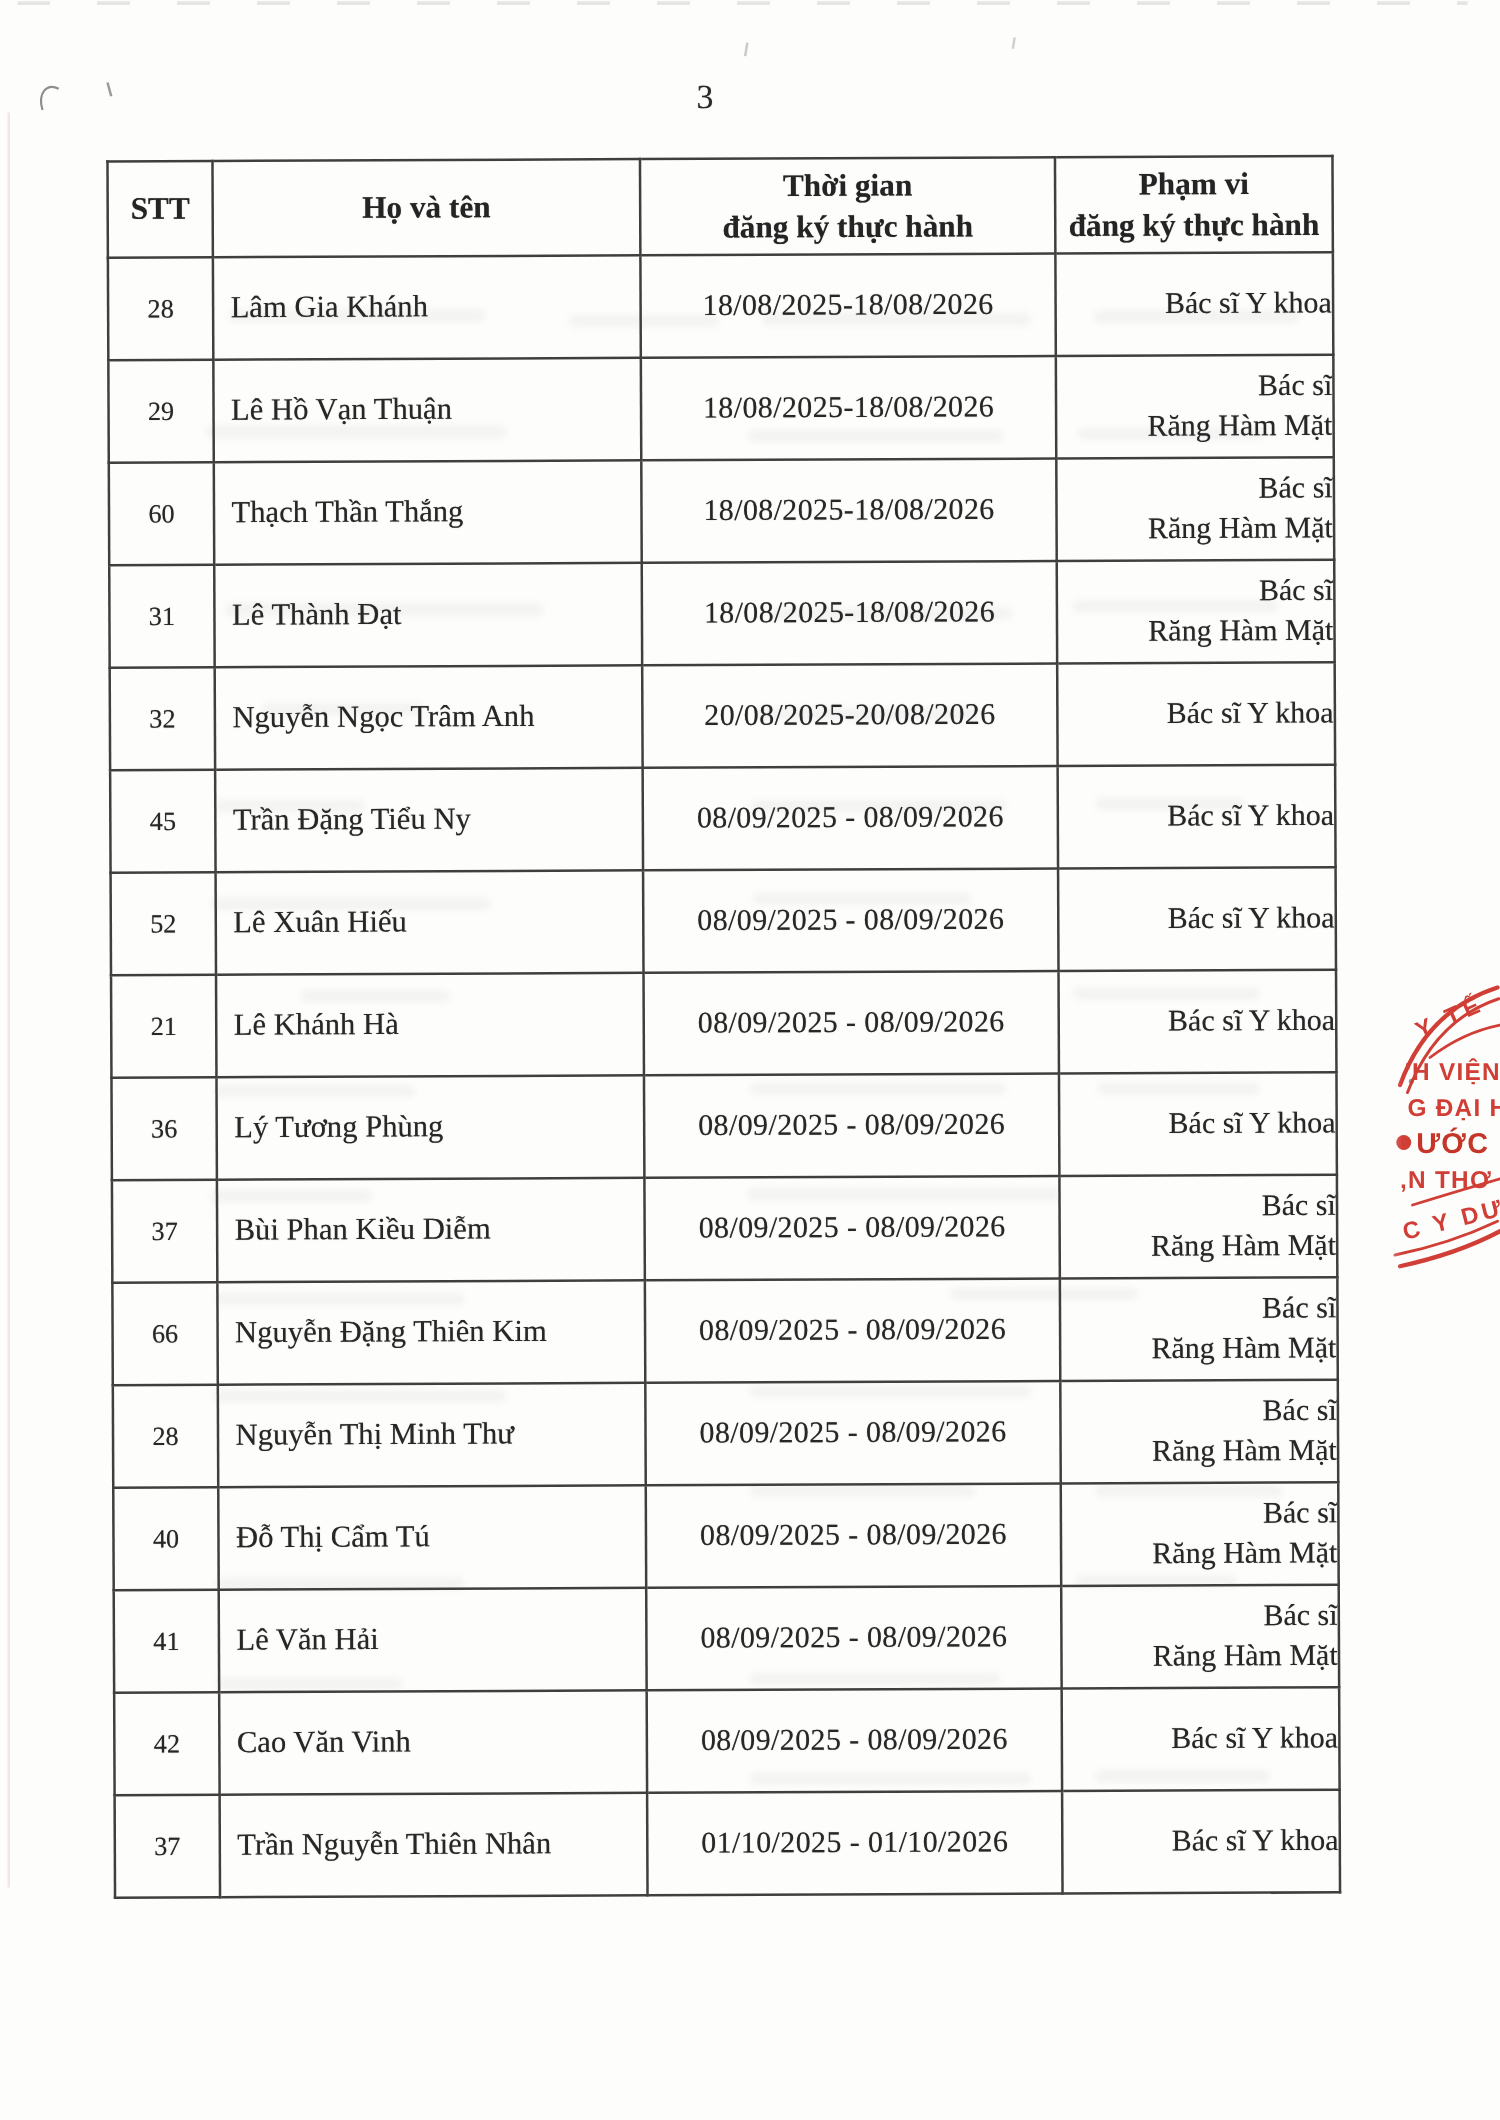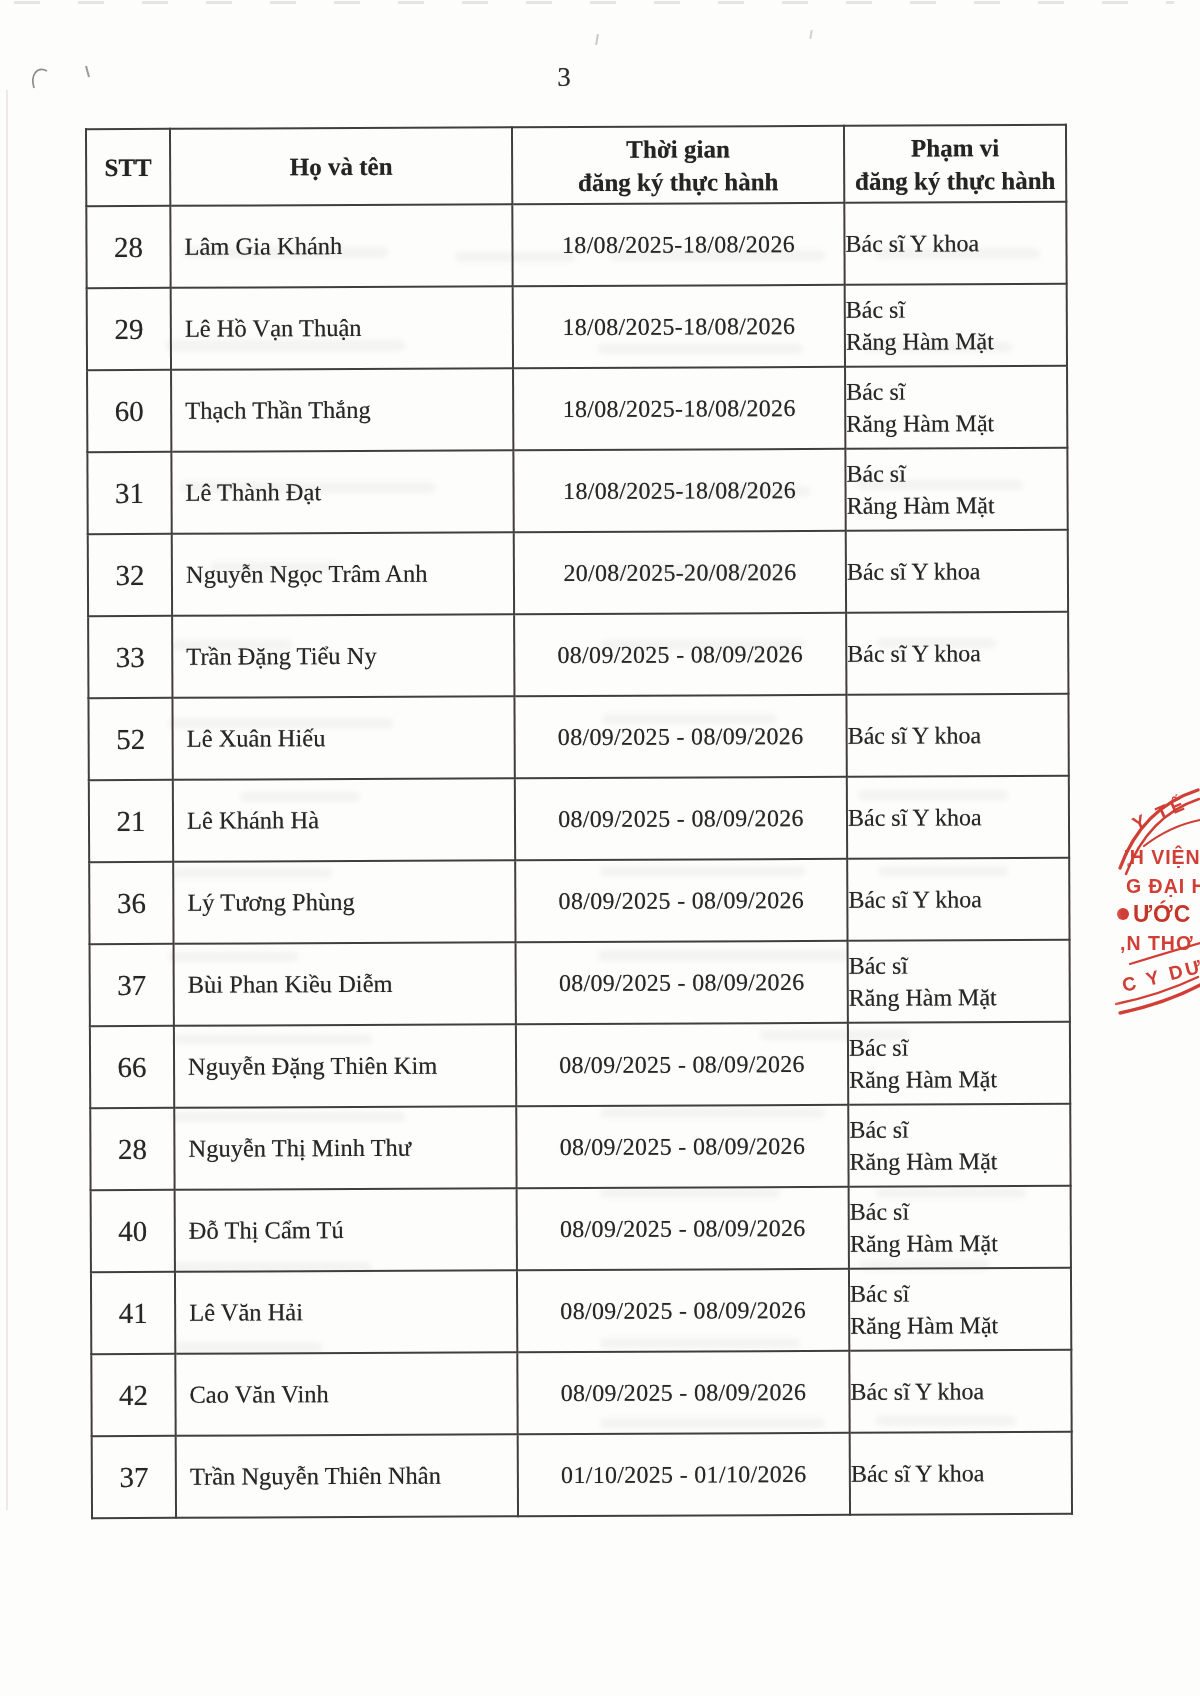--- a/index.html
+++ b/index.html
@@ -30,24 +30,24 @@
     border:2px solid #413f3c;
     padding:0;overflow:hidden;
     text-shadow:0 0 .7px rgba(30,30,30,.55);
   }
   .doc-table thead tr{height:77px;}
   .doc-table tbody tr{height:82px;}
   .doc-table th{
     font-size:25px;font-weight:bold;text-align:center;
     line-height:33px;color:#242424;
   }
-  .c-stt{text-align:center;font-size:29px;}
+  .c-stt{text-align:center;font-size:21px;}
   .c-name{text-align:left;padding-left:13px !important;font-size:24.5px;}
   .c-period{text-align:center;font-size:24px;letter-spacing:.3px;}
-  .c-scope{text-align:left;font-size:24px;line-height:32px;margin-top:13px;}
+  .c-scope{text-align:right;font-size:24px;line-height:32px;margin-top:13px;}
   
   .smudge{position:absolute;background:#8a8a8a;filter:blur(2.5px);border-radius:5px;opacity:.08;}
   .top-noise{
     position:absolute;top:1px;left:14px;width:1160px;height:3px;opacity:.55;
     background:repeating-linear-gradient(90deg,rgba(110,110,110,.30) 0 26px,rgba(110,110,110,0) 26px 64px);
   }
   .edge-line{position:absolute;left:6px;top:90px;width:2px;height:1420px;background:#d9bcbc;opacity:.32;}
   .tick{position:absolute;width:2px;height:11px;background:#8a8a8a;transform:rotate(9deg);}
   .tick.t1{left:596px;top:34px;opacity:.45;}
   .tick.t2{left:810px;top:30px;opacity:.38;height:9px;}
@@ -178,21 +178,21 @@
   <tr>
     <td class="c-stt">32</td>
     <td class="c-name">Nguyễn Ngọc Trâm Anh</td>
     <td class="c-period">20/08/2025-20/08/2026</td>
     <td class="c-scope">
             <div>Bác sĩ Y khoa</div>
           </td>
   </tr>
 
   <tr>
-    <td class="c-stt">33</td>
+    <td class="c-stt">45</td>
     <td class="c-name">Trần Đặng Tiểu Ny</td>
     <td class="c-period">08/09/2025 - 08/09/2026</td>
     <td class="c-scope">
             <div>Bác sĩ Y khoa</div>
           </td>
   </tr>
 
   <tr>
     <td class="c-stt">52</td>
     <td class="c-name">Lê Xuân Hiếu</td>

